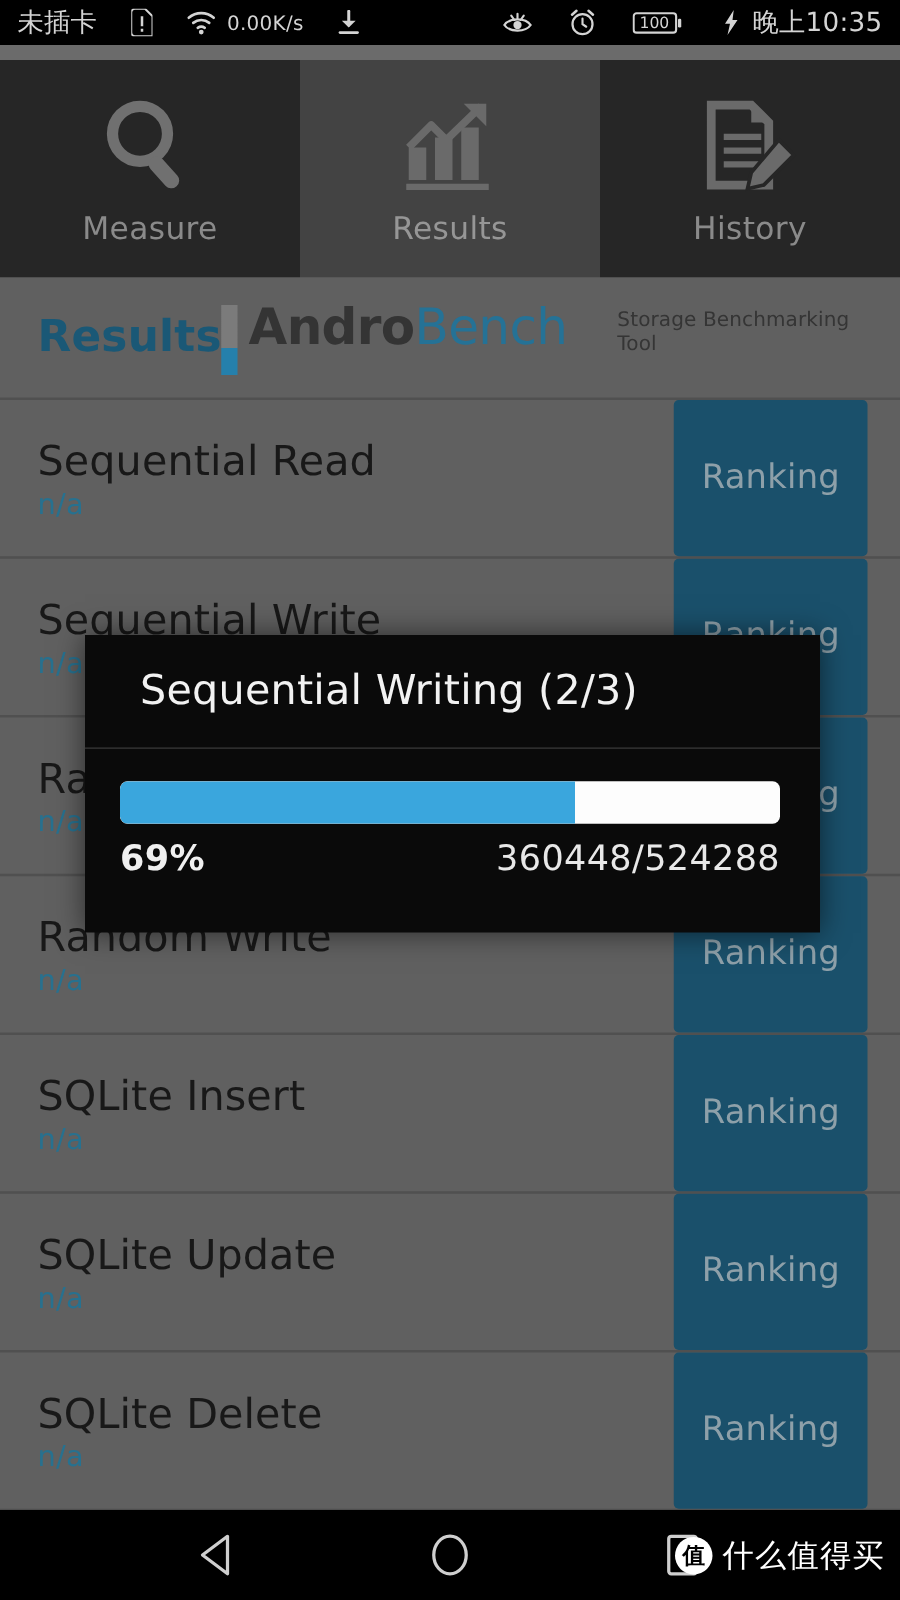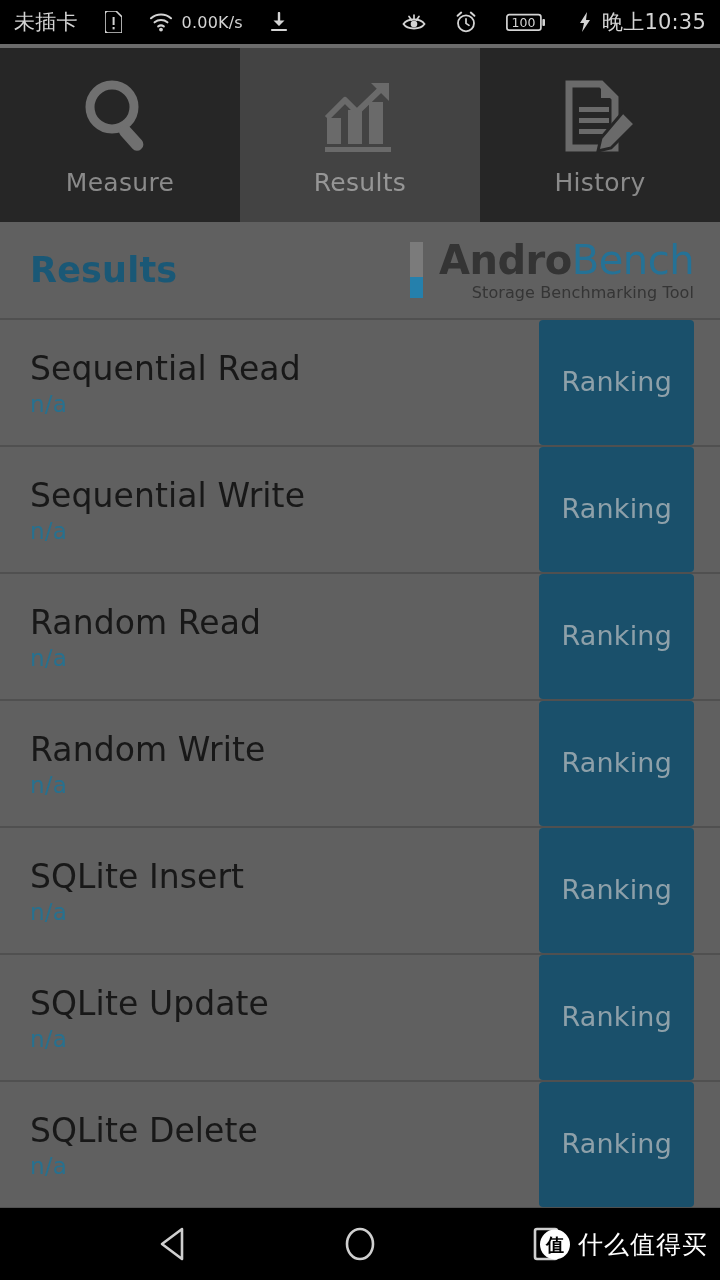--- a/index.html
+++ b/index.html
@@ -6,21 +6,21 @@
   html, body {
     width:720px; height:1280px;
     background:#000;
     font-family:"DejaVu Sans", sans-serif;
     overflow:hidden;
   }
   #screen { position:relative; width:720px; height:1280px; background:#6b6b6b; overflow:hidden; }
 
   
   .statusbar {
-    position:absolute; top:0; left:0; width:720px; height:44px;
+    position:absolute; top:0; left:0; width:720px; height:36px;
     background:#000; display:flex; align-items:center;
     padding:0 14px; color:#d4d4d4;
     font-size:21px; font-family:"DejaVu Sans", sans-serif;
   }
   .sb-left { display:flex; align-items:center; gap:7px; }
   .sb-right { margin-left:auto; display:flex; align-items:center; gap:9px; }
   .sb-text { letter-spacing:0.2px; }
   .sb-net { font-size:16px; padding-left:2px; }
   .sb-time { font-size:21px; padding-left:1px; }
   .icn { display:inline-block; line-height:0;margin-left:20px; }
@@ -53,21 +53,21 @@
     display:flex; align-items:center;
     border-bottom:2px solid #5a5a5a;
   }
   .header-title {
     color:#1d6384; font-size:35px; font-weight:bold;
     margin-left:30px; letter-spacing:0.2px;
   }
   .logo-wrap { margin-left:auto; margin-right:26px; display:flex; align-items:flex-start; gap:9px; }
   .logo-bar { width:13px; height:56px; margin-top:4px;
     background:linear-gradient(to bottom,#8a8a8a 0%,#8a8a8a 62%,#2a8fc0 62%,#2a8fc0 100%); }
-  .logo-text { display:flex; flex-direction:column; align-items:flex-end; }
+  .logo-text { display:flex; flex-direction:row; align-items:flex-end; }
   .logo-main { font-size:40px; line-height:44px; letter-spacing:-0.5px; }
   .logo-main .a { color:#3a3a3a; font-weight:bold; }
   .logo-main .b { color:#2a7fa8; font-weight:normal; }
   .logo-sub { font-size:16px; color:#3b3b3b; letter-spacing:0.1px; margin-top:1px;margin-left:40px; }
 
   
   .list { position:absolute; top:320px; left:0; width:720px; height:888px; background:#6b6b6b; }
   .row {
     position:relative; height:127px; width:720px;
     border-bottom:2px solid #5a5a5a;
@@ -298,20 +298,33 @@
         <div class="row-title">SQLite Delete</div>
         <div class="row-value">n/a</div>
       </div>
       <button class="rank-btn">Ranking</button>
     </div>
 
   </div>
 
   <div class="scrim"></div>
 
+  <div class="modal">
+    <div class="modal-title">Sequential Writing (2/3)</div>
+    <div class="modal-div"></div>
+    <div class="modal-body">
+      <div class="pbar">
+        <div class="pbar-fill" id="pfill" style="width: 69%;"></div>
+      </div>
+      <div class="pmeta">
+        <span class="ppct">69%</span>
+        <span class="pcount">360448/524288</span>
+      </div>
+    </div>
+  </div>
 
   <div class="navbar">
     <div class="nav-btn">
       <svg width="34" height="36" viewBox="0 0 34 36">
           <path d="M25 3 5 18l20 15z" fill="none" stroke="#cfcfcf" stroke-width="2.6" stroke-linejoin="round"></path>
         </svg>
     </div>
     <div class="nav-btn">
       <svg width="36" height="38" viewBox="0 0 36 38">
           <ellipse cx="18" cy="19" rx="13" ry="15" fill="none" stroke="#cfcfcf" stroke-width="2.6"></ellipse>

